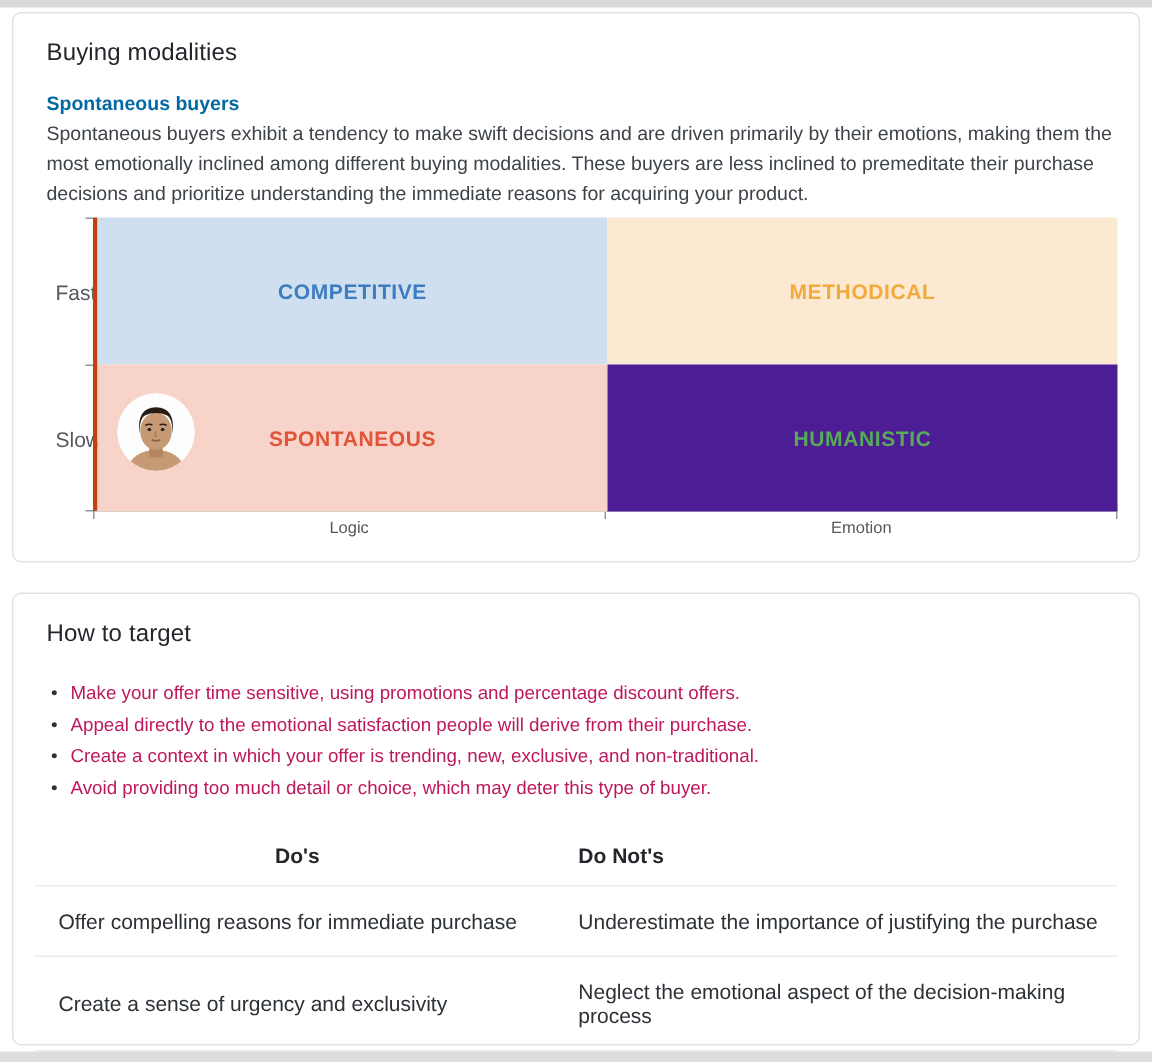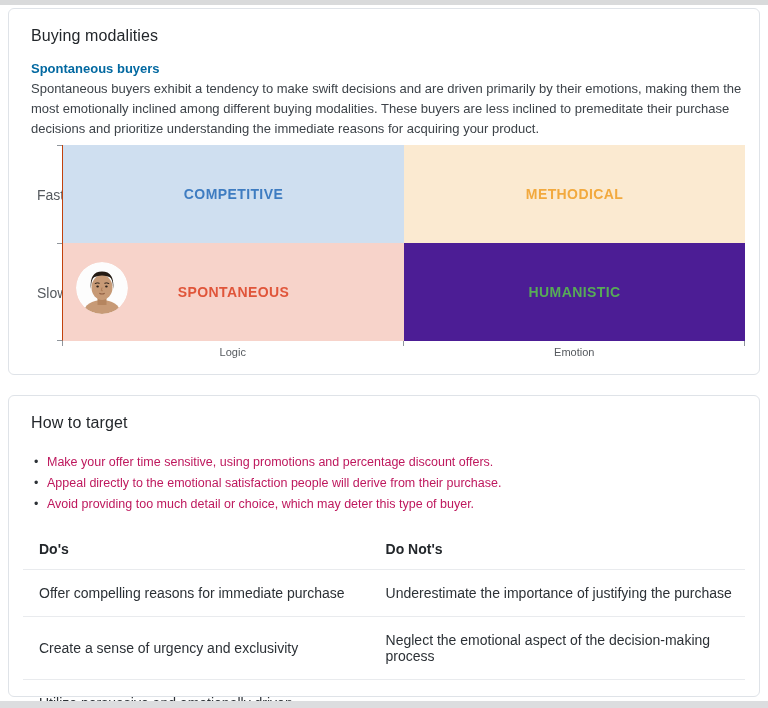--- a/index.html
+++ b/index.html
@@ -44,21 +44,21 @@
   
   .chart { position: relative; margin-top: 0; height: 218px; }
   .ylabel {
     position: absolute; width: 38px; text-align: left;
     font-size: 14px; color: #55595e;
   }
   .ylabel.fast { left: 14px; top: 42px; }
   .ylabel.slow { left: 14px; top: 140px; }
   .grid {
     position: absolute; left: 39px; top: 0; right: 0; height: 196px;
-    border-left: 1px solid #c2410c;
+    border-left: 3px solid #c2410c;
     border-bottom: 1px solid #90969c;
     display: grid;
     grid-template-columns: 1fr 1fr;
     grid-template-rows: 98px 98px;
   }
   .quad {
     position: relative;
     display: flex; align-items: center; justify-content: center;
   }
   .quad-label {
@@ -98,21 +98,21 @@
   .dd-table { width: 100%; border-collapse: collapse; margin-top: 16px; }
   .dd-table th {
     text-align: left; font-size: 14px; font-weight: 700; color: #23272b;
     padding: 10px 12px 12px 16px;
   }
   .dd-table td {
     font-size: 14px; color: #2c3136;
     padding: 15px 12px 15px 16px;
     border-top: 1px solid #e9ebee;
   }
-  .dd-table .col-dos { width: 48%; }
+  .dd-table .col-dos { width: 48%; text-align: center; }
 </style>
 </head>
 <body>
 
 <div class="edge-strip top"></div>
 
 <section class="card" id="card-modalities">
   <h2 class="card-title">Buying modalities</h2>
   <h3 class="subtitle">Spontaneous buyers</h3>
   <p class="description">Spontaneous buyers exhibit a tendency to make swift decisions and are driven primarily by their emotions, making them the most emotionally inclined among different buying modalities. These buyers are less inclined to premeditate their purchase decisions and prioritize understanding the immediate reasons for acquiring your product.</p>
@@ -171,20 +171,21 @@
     </div>
   </div>
 </section>
 
 <section class="card" id="card-target">
   <h2 class="card-title">How to target</h2>
 
   <ul class="bullets">
     <li>Make your offer time sensitive, using promotions and percentage discount offers.</li>
     <li>Appeal directly to the emotional satisfaction people will derive from their purchase.</li>
+    <li>Create a context in which your offer is trending, new, exclusive, and non-traditional.</li>
     <li>Avoid providing too much detail or choice, which may deter this type of buyer.</li>
   </ul>
 
   <table class="dd-table">
     <thead>
       <tr>
         <th class="col-dos">Do's</th>
         <th>Do Not's</th>
       </tr>
     </thead>

